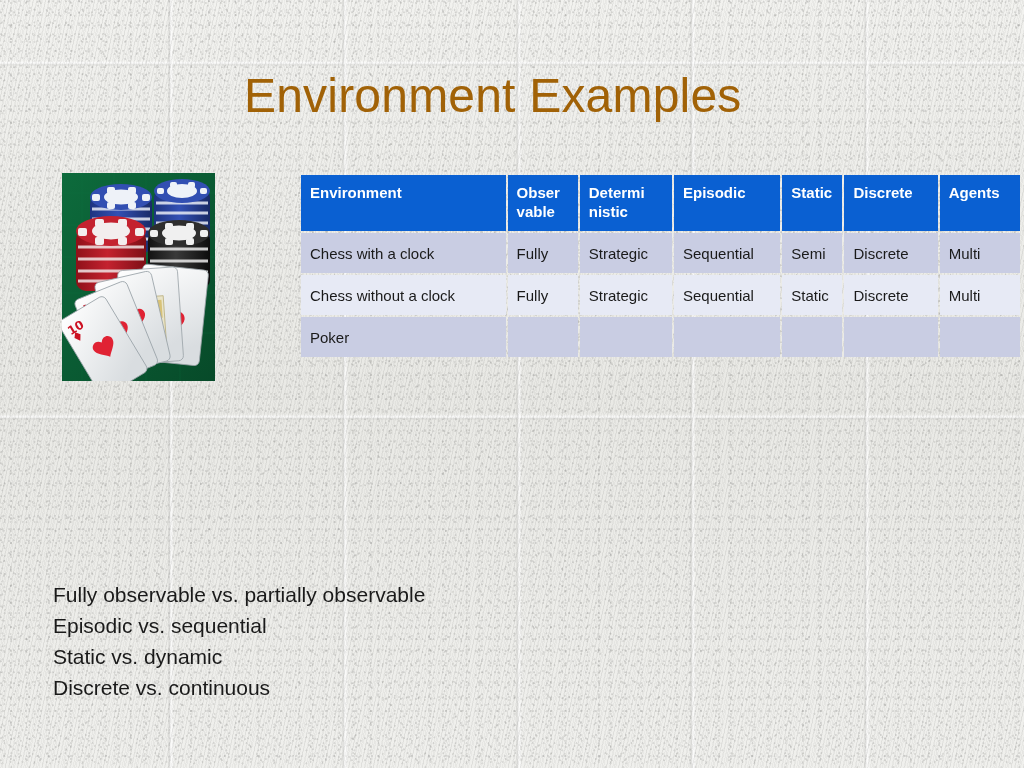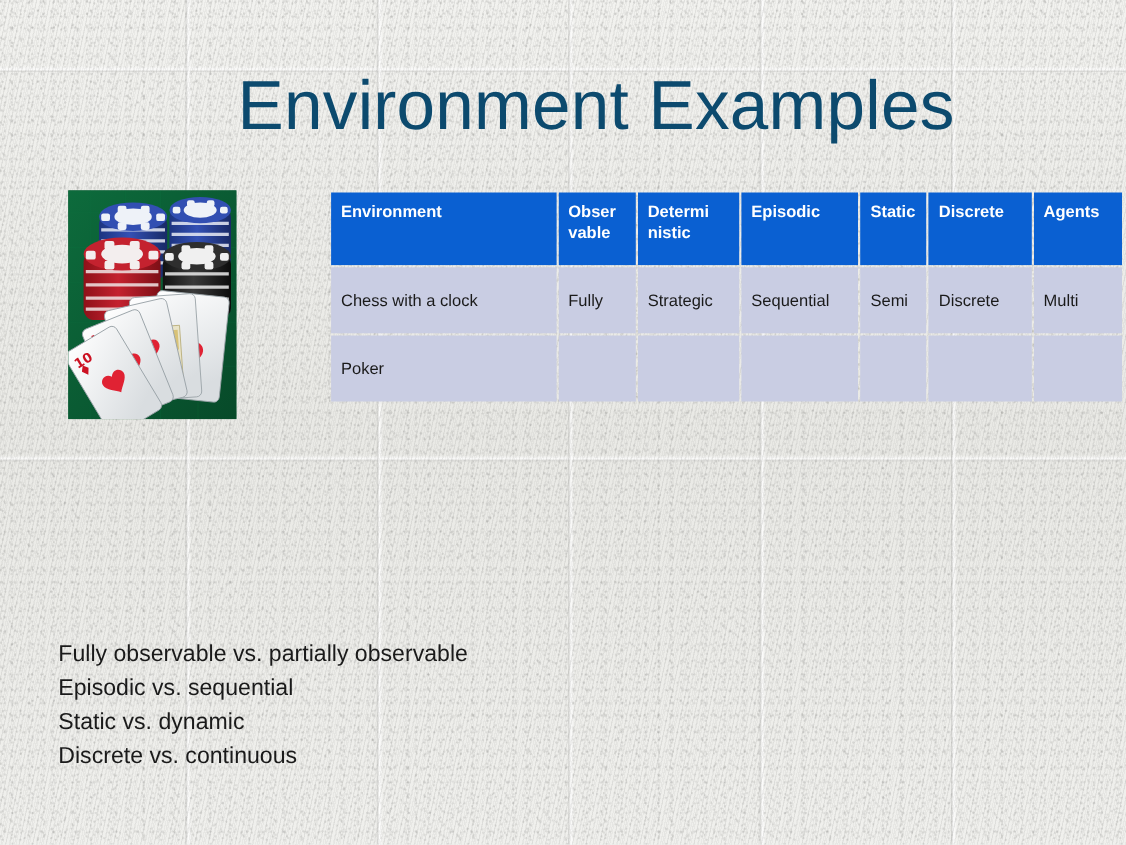--- a/index.html
+++ b/index.html
@@ -67,24 +67,24 @@
         rgba(120,120,118,0.07) 0px,
         rgba(120,120,118,0.07) 1px,
         rgba(255,255,255,0.0) 1px,
         rgba(255,255,255,0.0) 3px);
     pointer-events: none;
   }
 
   
   #title {
     position: absolute;
-    left: 216px;
+    left: 244px;
     top: 64px;
-    color: #0c4a6e;
-    font-size: 63px;
+    color: #a16207;
+    font-size: 48px;
     line-height: 64px;
     font-weight: 400;
     white-space: nowrap;
     letter-spacing: 0.2px;
   }
 
   
   #poker-photo {
     position: absolute;
     left: 62px;
@@ -102,21 +102,21 @@
     left: 299px;
     top: 173px;
     width: 723px;
     border-collapse: separate;
     border-spacing: 2px;
     table-layout: fixed;
     font-size: 15px;
   }
   #env-table th,
   #env-table td {
-    padding: 16px 9px;
+    padding: 6px 9px;
     text-align: left;
     vertical-align: middle;
     font-weight: normal;
     color: #1a1a1a;
     overflow: hidden;
   }
   #env-table thead th {
     background: #0a60d2;
     color: #ffffff;
     font-weight: bold;
@@ -341,20 +341,29 @@
   <tbody>
     <tr class="band-dark">
       <td>Chess with a clock</td>
       <td>Fully</td>
       <td>Strategic</td>
       <td>Sequential</td>
       <td>Semi</td>
       <td>Discrete</td>
       <td>Multi</td>
     </tr>
+    <tr class="band-light">
+      <td>Chess without a clock</td>
+      <td>Fully</td>
+      <td>Strategic</td>
+      <td>Sequential</td>
+      <td>Static</td>
+      <td>Discrete</td>
+      <td>Multi</td>
+    </tr>
     <tr class="band-dark">
       <td>Poker</td>
       <td></td>
       <td></td>
       <td></td>
       <td></td>
       <td></td>
       <td></td>
     </tr>
   </tbody>

